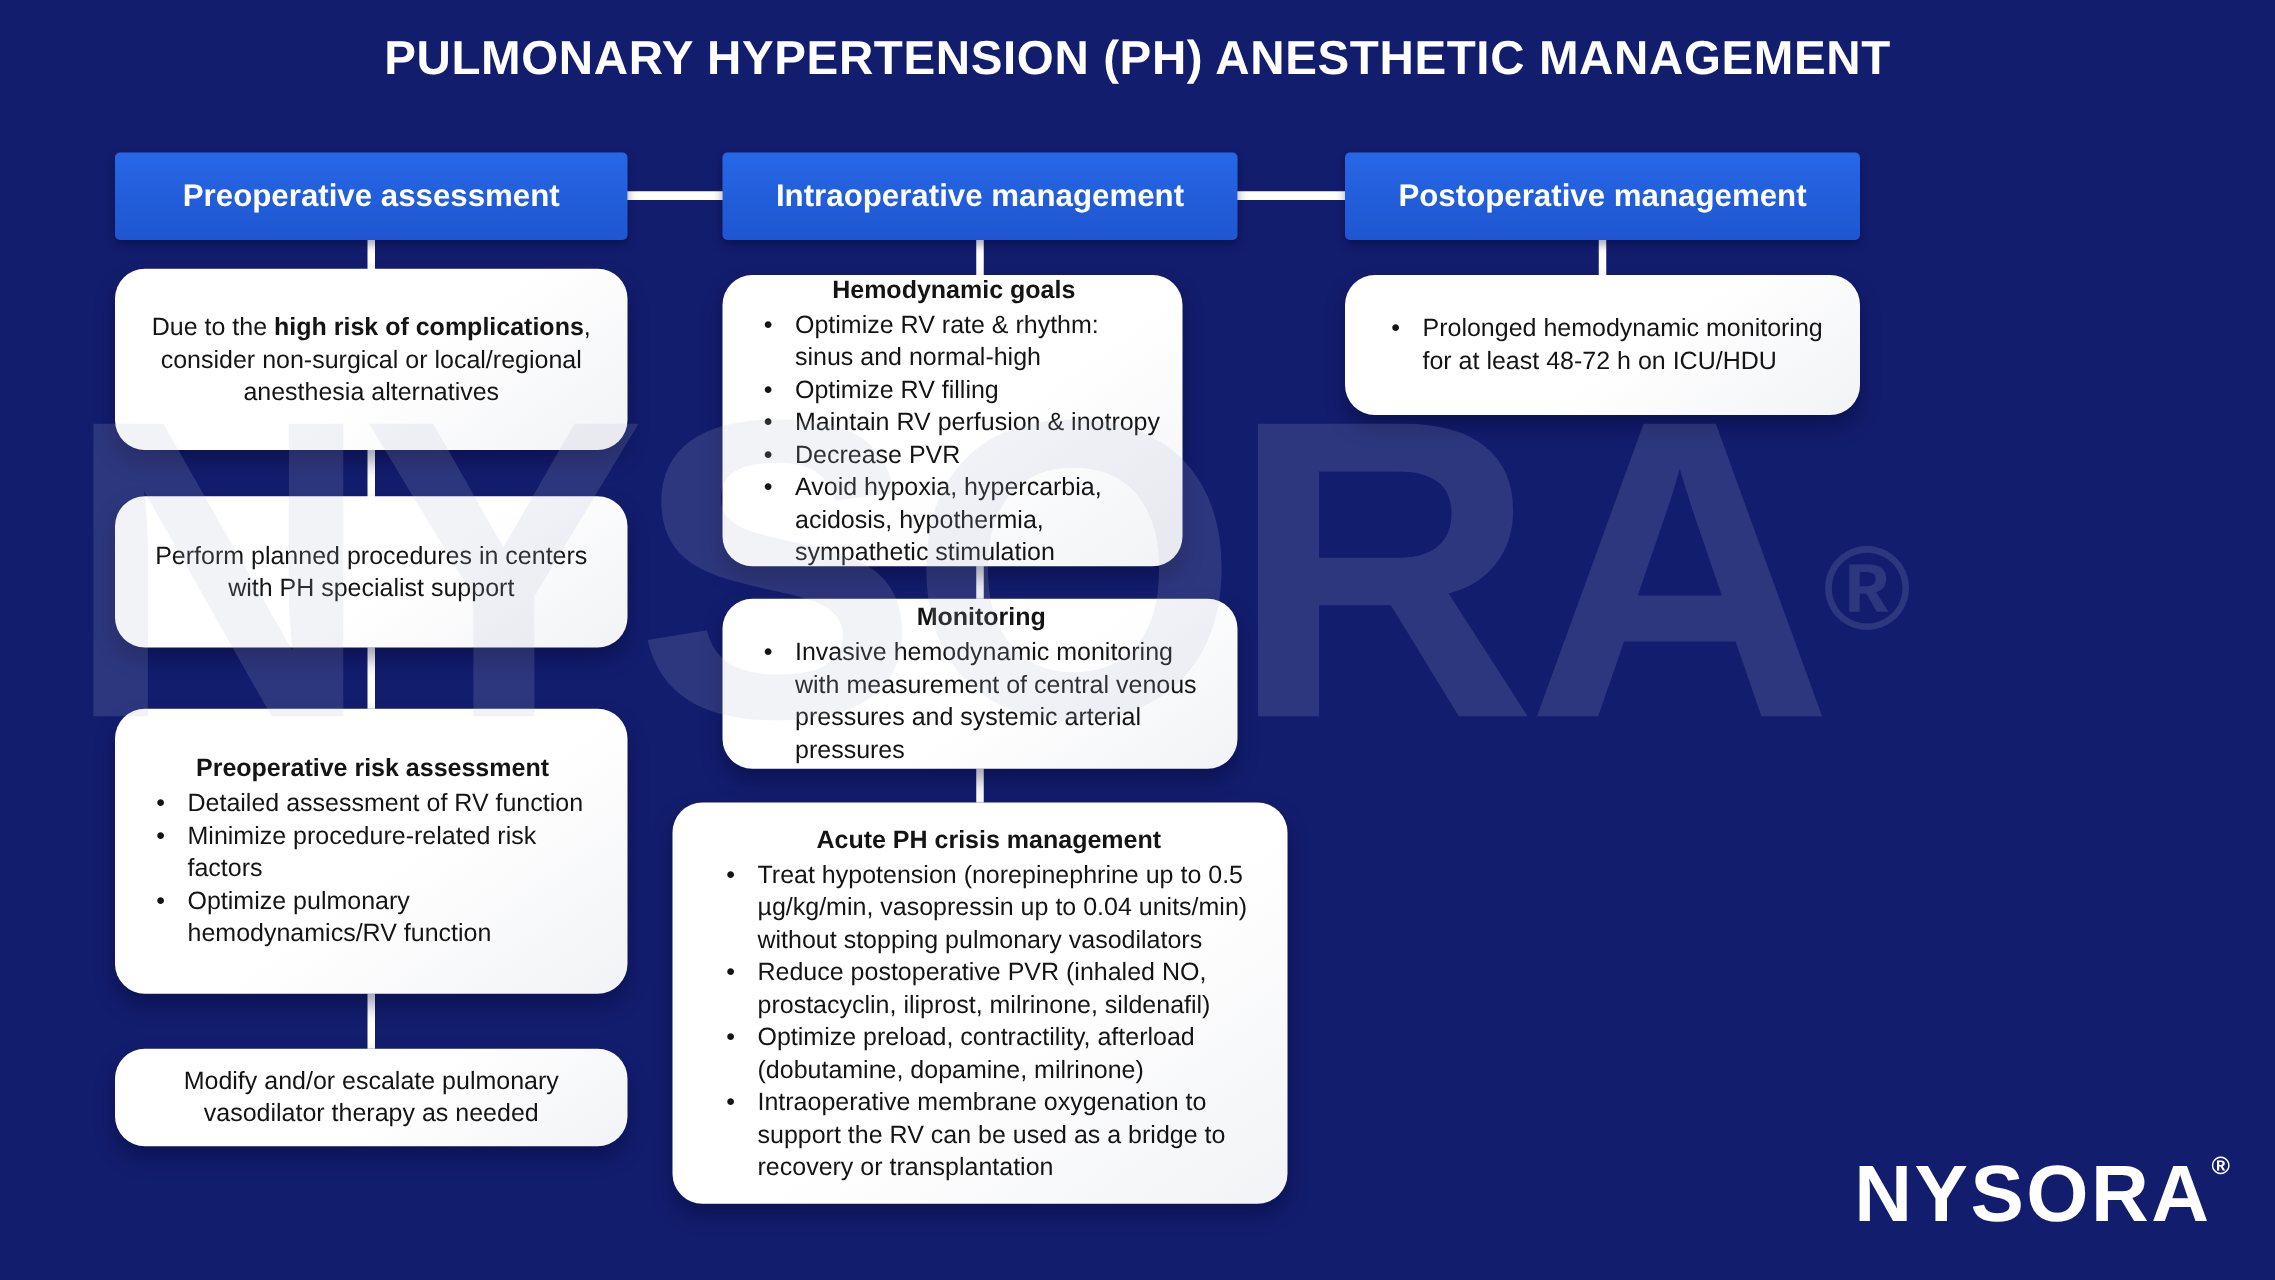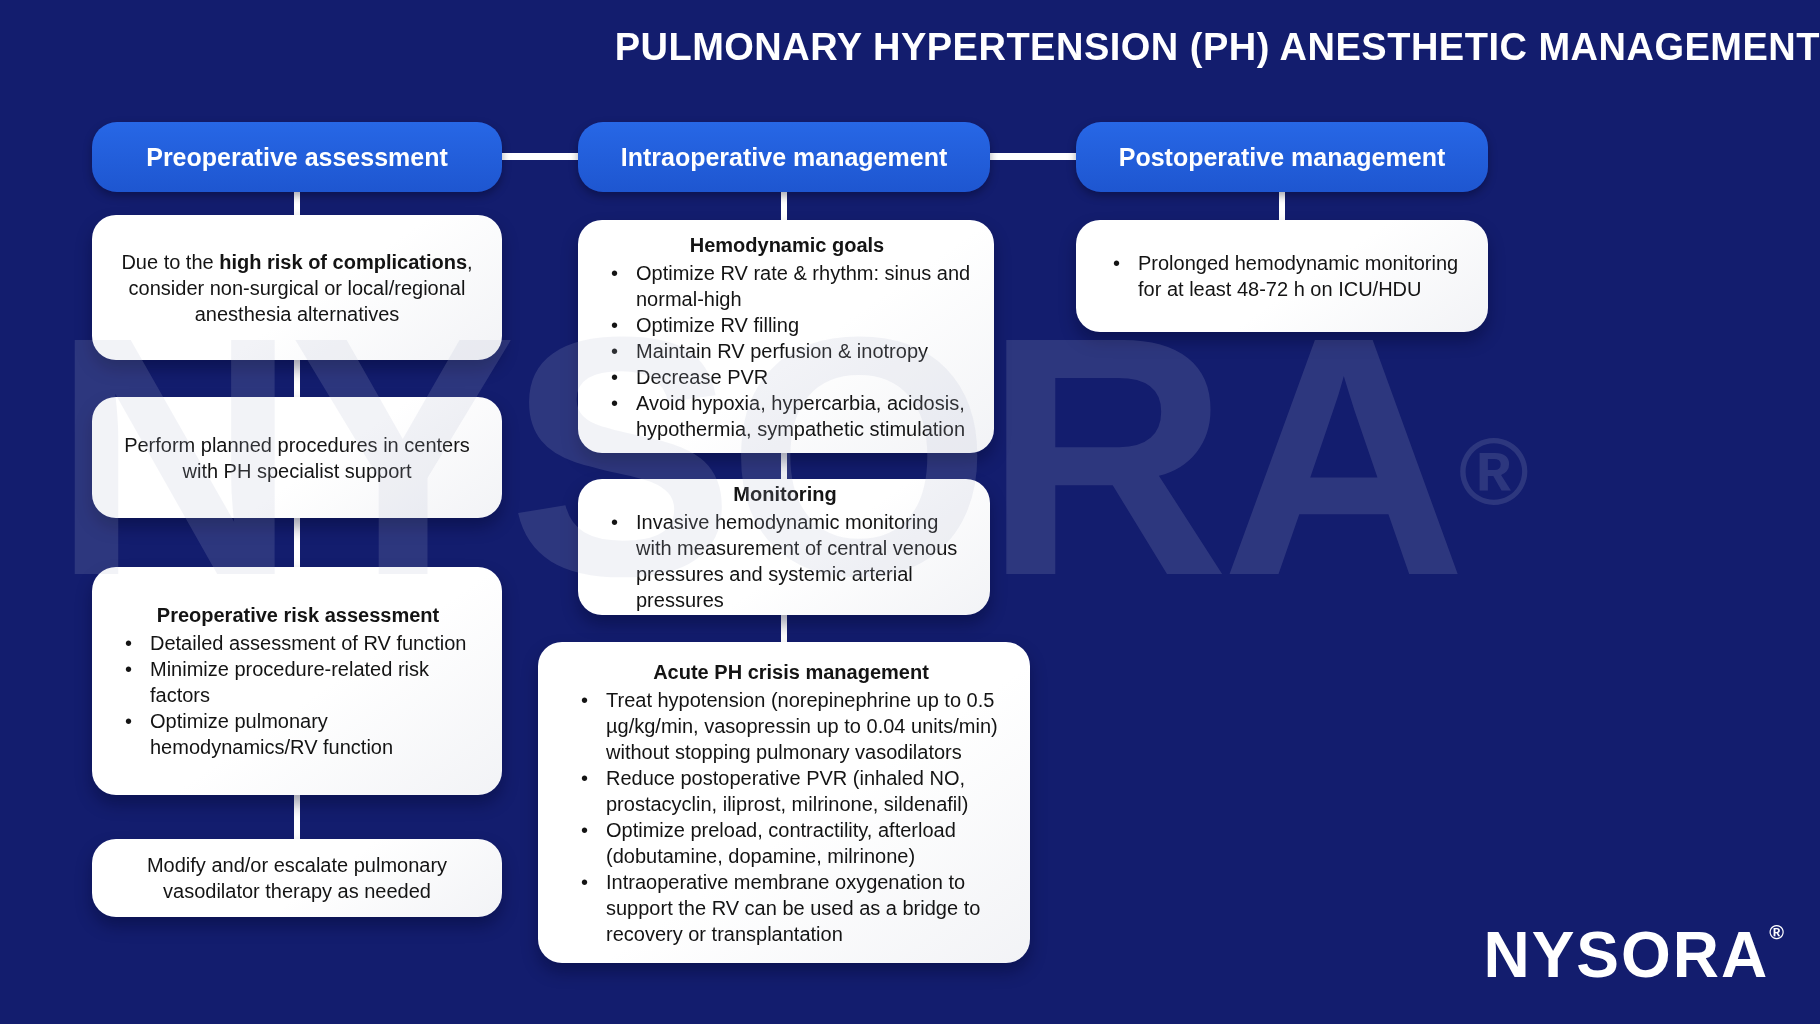--- a/index.html
+++ b/index.html
@@ -14,25 +14,25 @@
   html,body{width:1820px;height:1024px;}
   body{
     position:relative;
     width:1820px;height:1024px;
     background:var(--background);
     font-family:"Liberation Sans", sans-serif;
     overflow:hidden;
   }
   .title{
     position:absolute;top:26px;left:0;width:100%;
-    text-align:right;color:#fff;font-size:38px;font-weight:bold;
+    text-align:center;color:#fff;font-size:38px;font-weight:bold;
     letter-spacing:.5px;z-index:3;
   }
   .pill{
-    position:absolute;top:122px;height:70px;border-radius:25px;
+    position:absolute;top:122px;height:70px;border-radius:4px;
     background:linear-gradient(180deg,var(--pill-blue-light) 0%,var(--pill-blue) 100%);
     color:#fff;font-size:25px;font-weight:bold;
     display:flex;align-items:center;justify-content:center;
     box-shadow:0 4px 8px rgba(0,0,20,.35);z-index:2;
   }
   #pill-1{left:92px;width:410px;}
   #pill-2{left:578px;width:412px;}
   #pill-3{left:1076px;width:412px;}
   .hline{position:absolute;top:153px;height:7px;background:var(--line-white);z-index:1;}
   #hline-1{left:500px;width:80px;}
@@ -67,21 +67,21 @@
   .box-heading{text-align:center;font-weight:bold;margin-bottom:2px;}
   .box ul{list-style:none;margin:0;padding:0;}
   .box li{position:relative;padding-left:38px;}
   .box li::before{content:"\2022";position:absolute;left:13px;top:0;}
   
   #box-alt{left:92px;top:215px;width:410px;height:145px;}
   #box-centers{left:92px;top:397px;width:410px;height:121px;}
   #box-risk{left:92px;top:567px;width:410px;height:228px;}
   #box-vaso{left:92px;top:839px;width:410px;height:78px;}
   
-  #box-hemo{left:578px;top:220px;width:416px;height:233px;}
+  #box-hemo{left:578px;top:220px;width:368px;height:233px;}
   #box-mon{left:578px;top:479px;width:412px;height:136px;}
   #box-crisis{left:538px;top:642px;width:492px;height:321px;padding-left:30px;padding-right:16px;}
   
   #box-postop{left:1076px;top:220px;width:412px;height:112px;padding-left:24px;}
   .bold{font-weight:bold;}
   .watermark{
     position:absolute;left:52px;top:286px;z-index:5;
     font-size:340px;font-weight:bold;letter-spacing:-8px;line-height:1;
     color:rgba(175,182,205,0.17);white-space:nowrap;pointer-events:none;
   }

